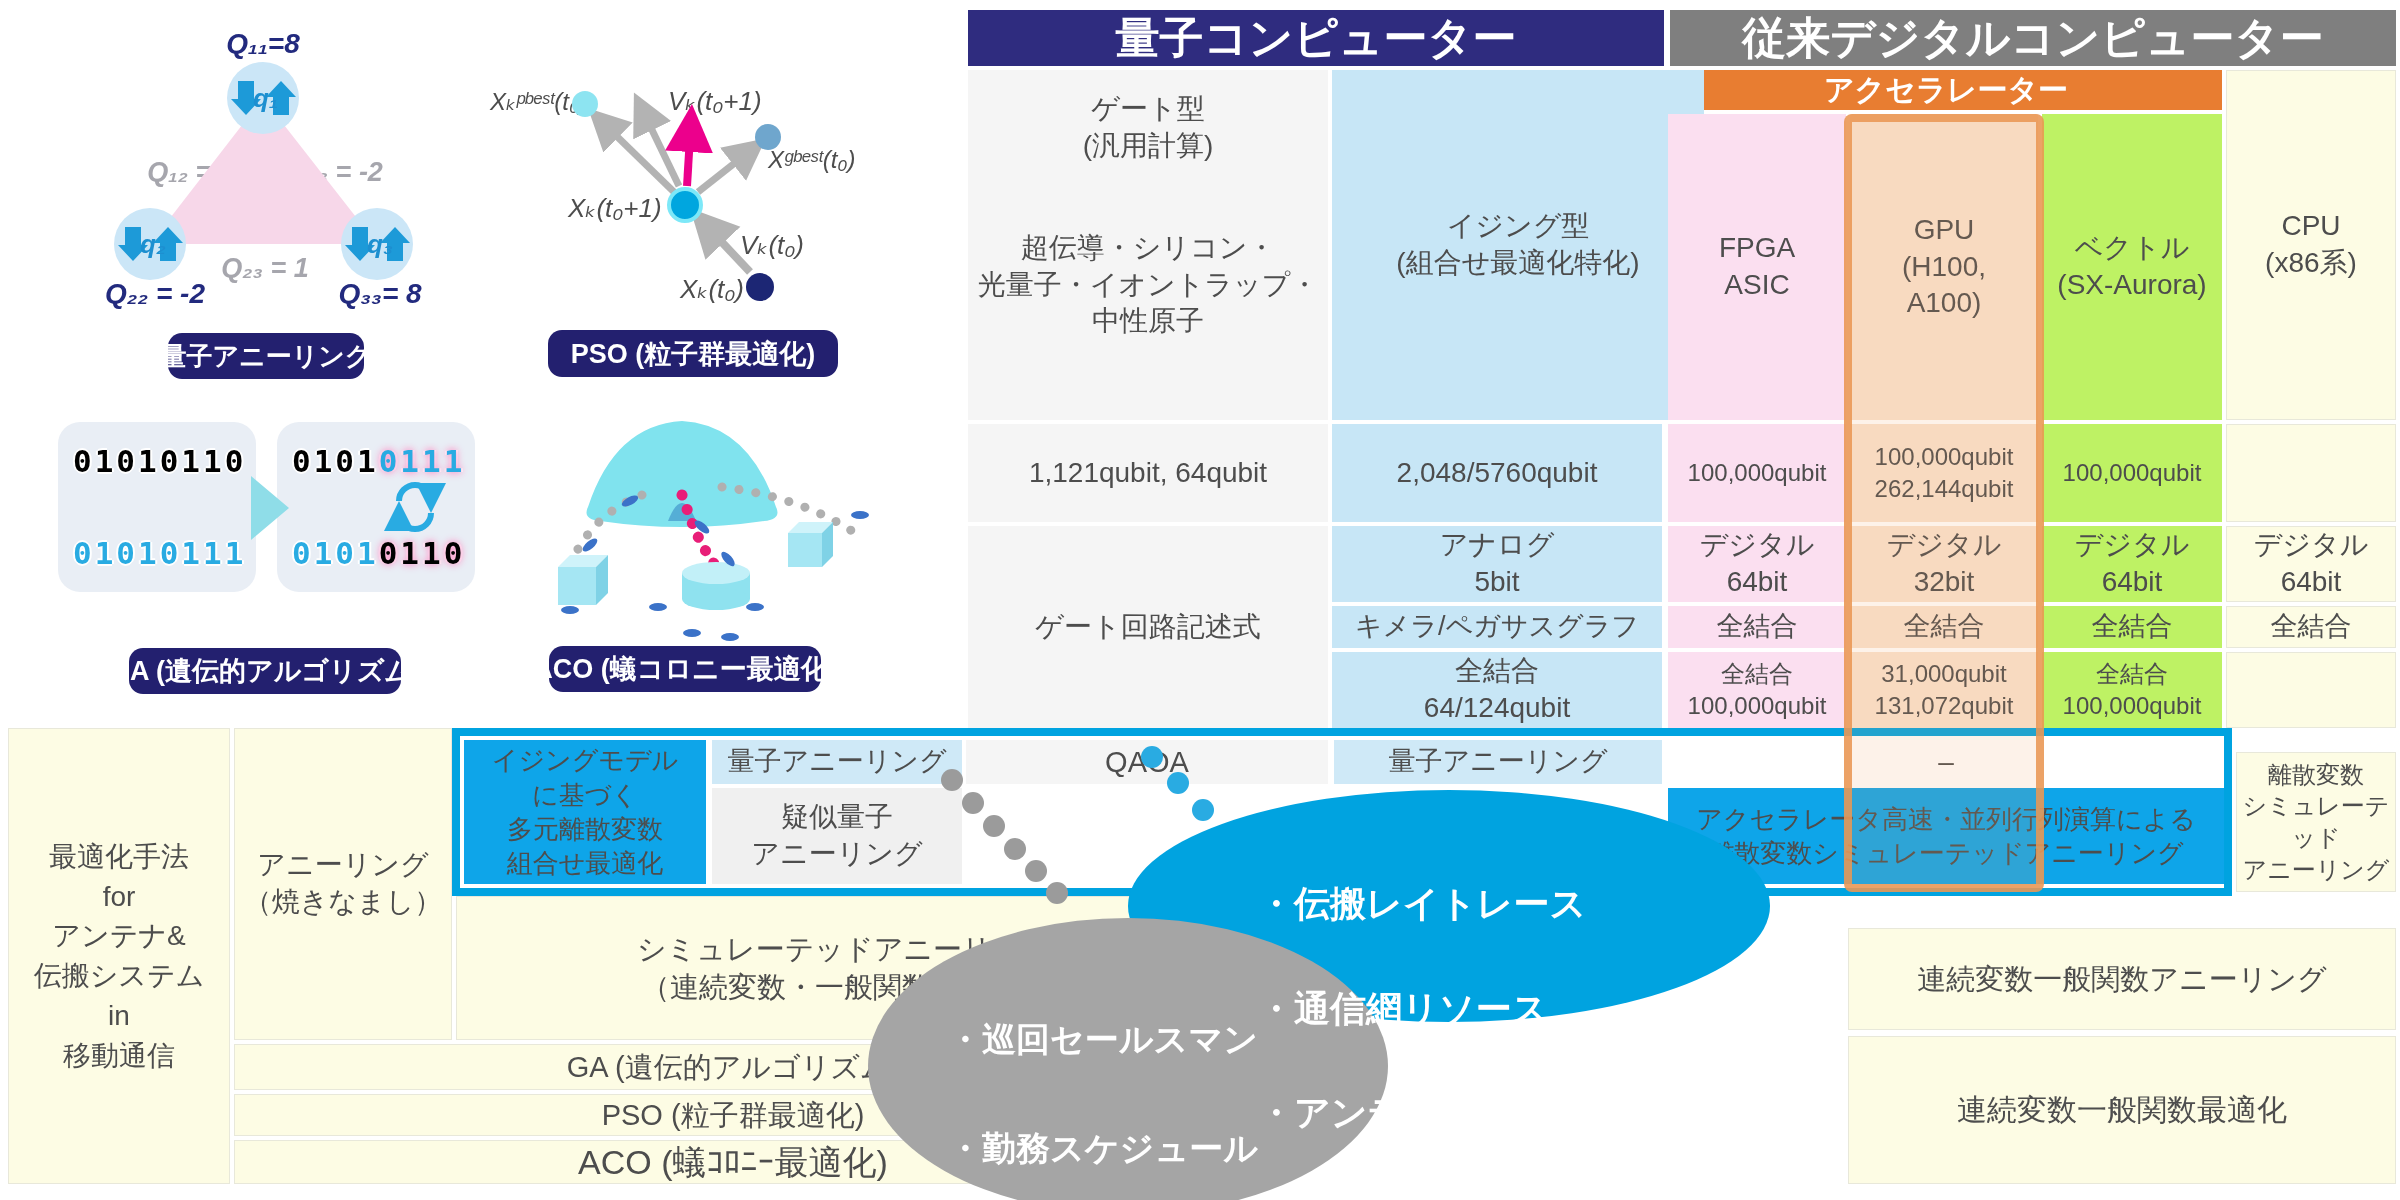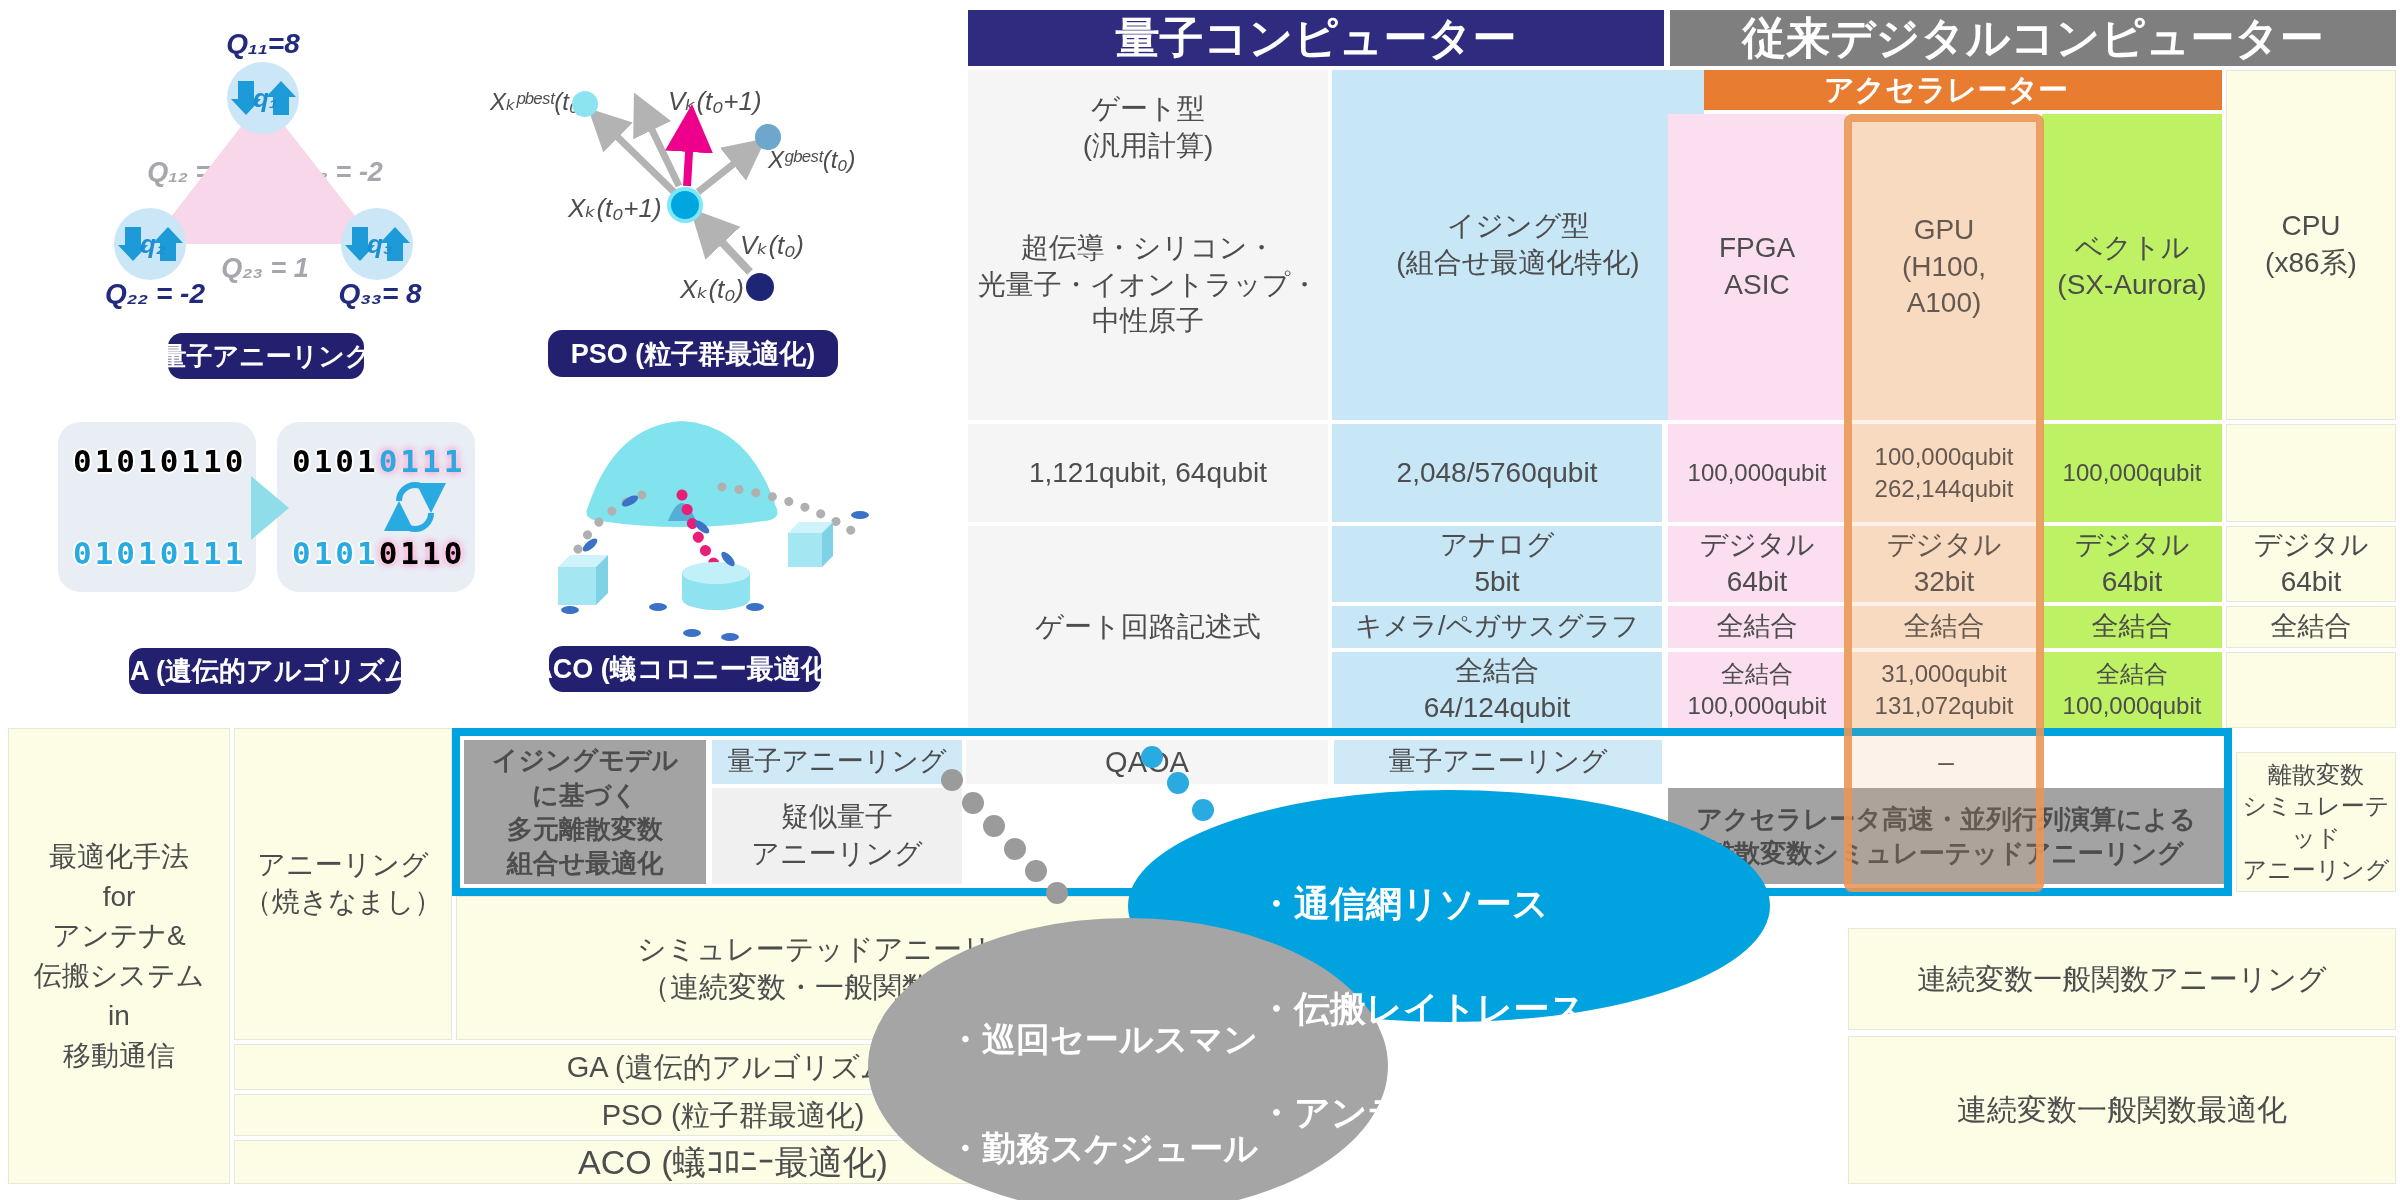--- a/index.html
+++ b/index.html
@@ -7,21 +7,21 @@
           font-family:"Liberation Sans","DejaVu Sans",sans-serif;color:#4d4d4d;}
   .cell{position:absolute;display:flex;align-items:center;justify-content:center;text-align:center;
         white-space:pre-line;line-height:1.32;font-size:28px;color:#4d4d4d;box-sizing:border-box;}
   .gate{background:#f5f5f5;}
   .ising{background:#c7e6f6;}
   .isinglight{background:#cfe9f7;}
   .fpga{background:#fbdff0;}
   .gpu{background:#fae3d0;}
   .vec{background:#bef264;}
   .cream{background:#fdfce4;border:1px solid #e8e8da;}
-  .graycell{background:#a3a3a3;font-weight:bold;}
+  .graycell{background:#0ea5e9;}
   .hdr{position:absolute;display:flex;align-items:center;justify-content:center;
        color:#fff;font-weight:bold;font-size:44px;}
   .accbar{position:absolute;display:flex;align-items:center;justify-content:center;
        color:#fff;font-weight:bold;font-size:30px;background:#e87d31;}
   .pill{position:absolute;background:#23206f;color:#fff;font-weight:bold;display:flex;
         align-items:center;justify-content:center;border-radius:14px;font-size:27px;white-space:nowrap;}
   .bluebox{position:absolute;border:8px solid #00a3e0;box-sizing:border-box;z-index:2;}
   .orangebox{position:absolute;border:8px solid rgba(233,151,84,0.88);background:rgba(243,165,98,0.14);
         border-radius:8px;box-sizing:border-box;z-index:3;pointer-events:none;}
   .callout{position:absolute;border-radius:50%;z-index:6;}
@@ -267,22 +267,22 @@
         <circle cx="973" cy="803" r="11"></circle>
         <circle cx="994" cy="826" r="11"></circle>
       <circle cx="1015" cy="849" r="11"></circle>
         <circle cx="1036" cy="871" r="11"></circle>
         <circle cx="1057" cy="893" r="11"></circle>
     </g>
   </svg>
 
   <div class="callout" style="left:1128px;top:790px;width:642px;height:232px;background:#00a3e0;"></div>
   <div class="callout-text" style="left:1258px;top:826px;font-size:36px;line-height:1.45;">
+    <div>・伝搬レイトレース</div>
     <div>・通信網リソース</div>
-    <div>・伝搬レイトレース</div>
     <div>・アンテナ設計にも?</div>
   </div>
   <div class="callout" style="left:868px;top:918px;width:520px;height:296px;background:#a5a5a5;"></div>
   <div class="callout-text" style="left:948px;top:958px;font-size:34px;line-height:1.6;">
     <div>・巡回セールスマン</div>
     <div>・勤務スケジュール</div>
     
     
   </div>
 

